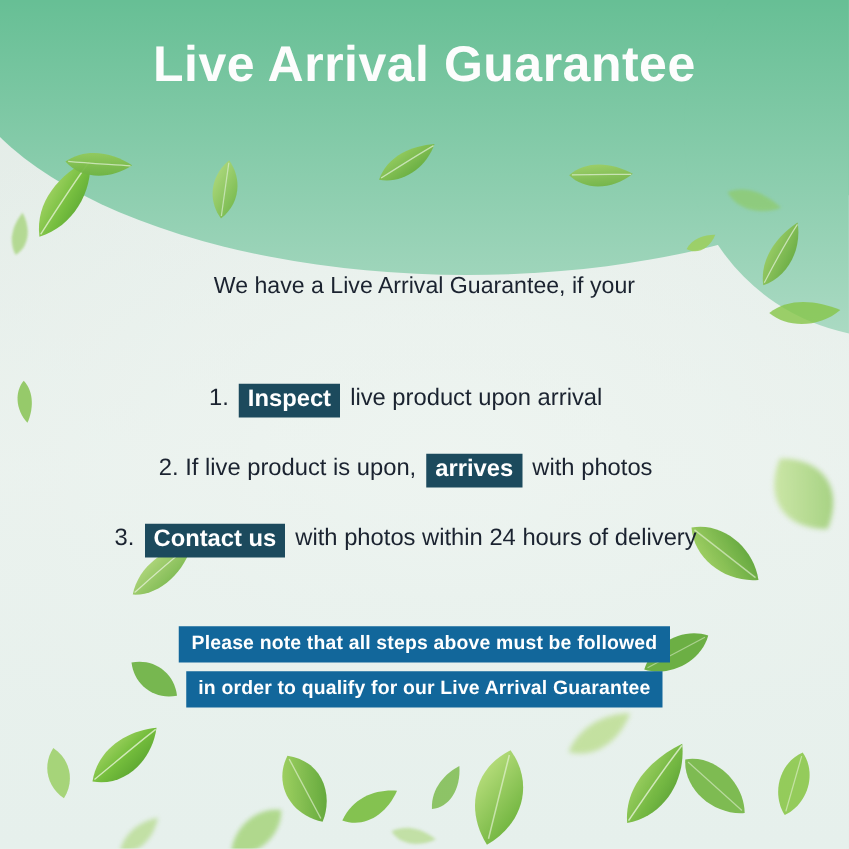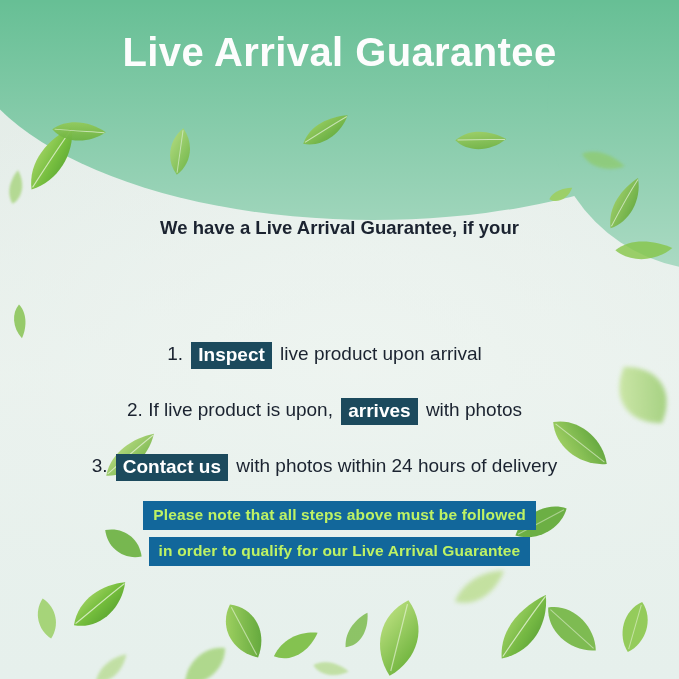--- a/index.html
+++ b/index.html
@@ -66,28 +66,28 @@
   
   .intro {
     position: absolute;
     top: 214px;
     left: 0;
     width: 679px;
     text-align: center;
     color: #1b2330;
     font-size: 18.5px;
     line-height: 28px;
-    font-weight: 700;
+    font-weight: 400;
     z-index: 40;
   }
   .intro div { white-space: nowrap; }
   
   .steps {
     position: absolute;
-    top: 341px;
+    top: 306px;
     left: 0;
     width: 649px;
     z-index: 40;
   }
   .step {
     text-align: center;
     color: #1b2330;
     font-size: 19px;
     line-height: 26px;
     white-space: nowrap;
@@ -110,21 +110,21 @@
     position: absolute;
     top: 501px;
     left: 0;
     width: 679px;
     text-align: center;
     z-index: 40;
   }
   .banner-line {
     display: inline-block;
     background: #12679b;
-    color: #bef264;
+    color: #ffffff;
     font-size: 15.5px;
     font-weight: 700;
     letter-spacing: 0.15px;
     padding: 5px 10px 6px 10px;
     white-space: nowrap;
   }
   .banner-line + .banner-line { margin-top: 7px; }
   
   .leaf {
     position: absolute;

